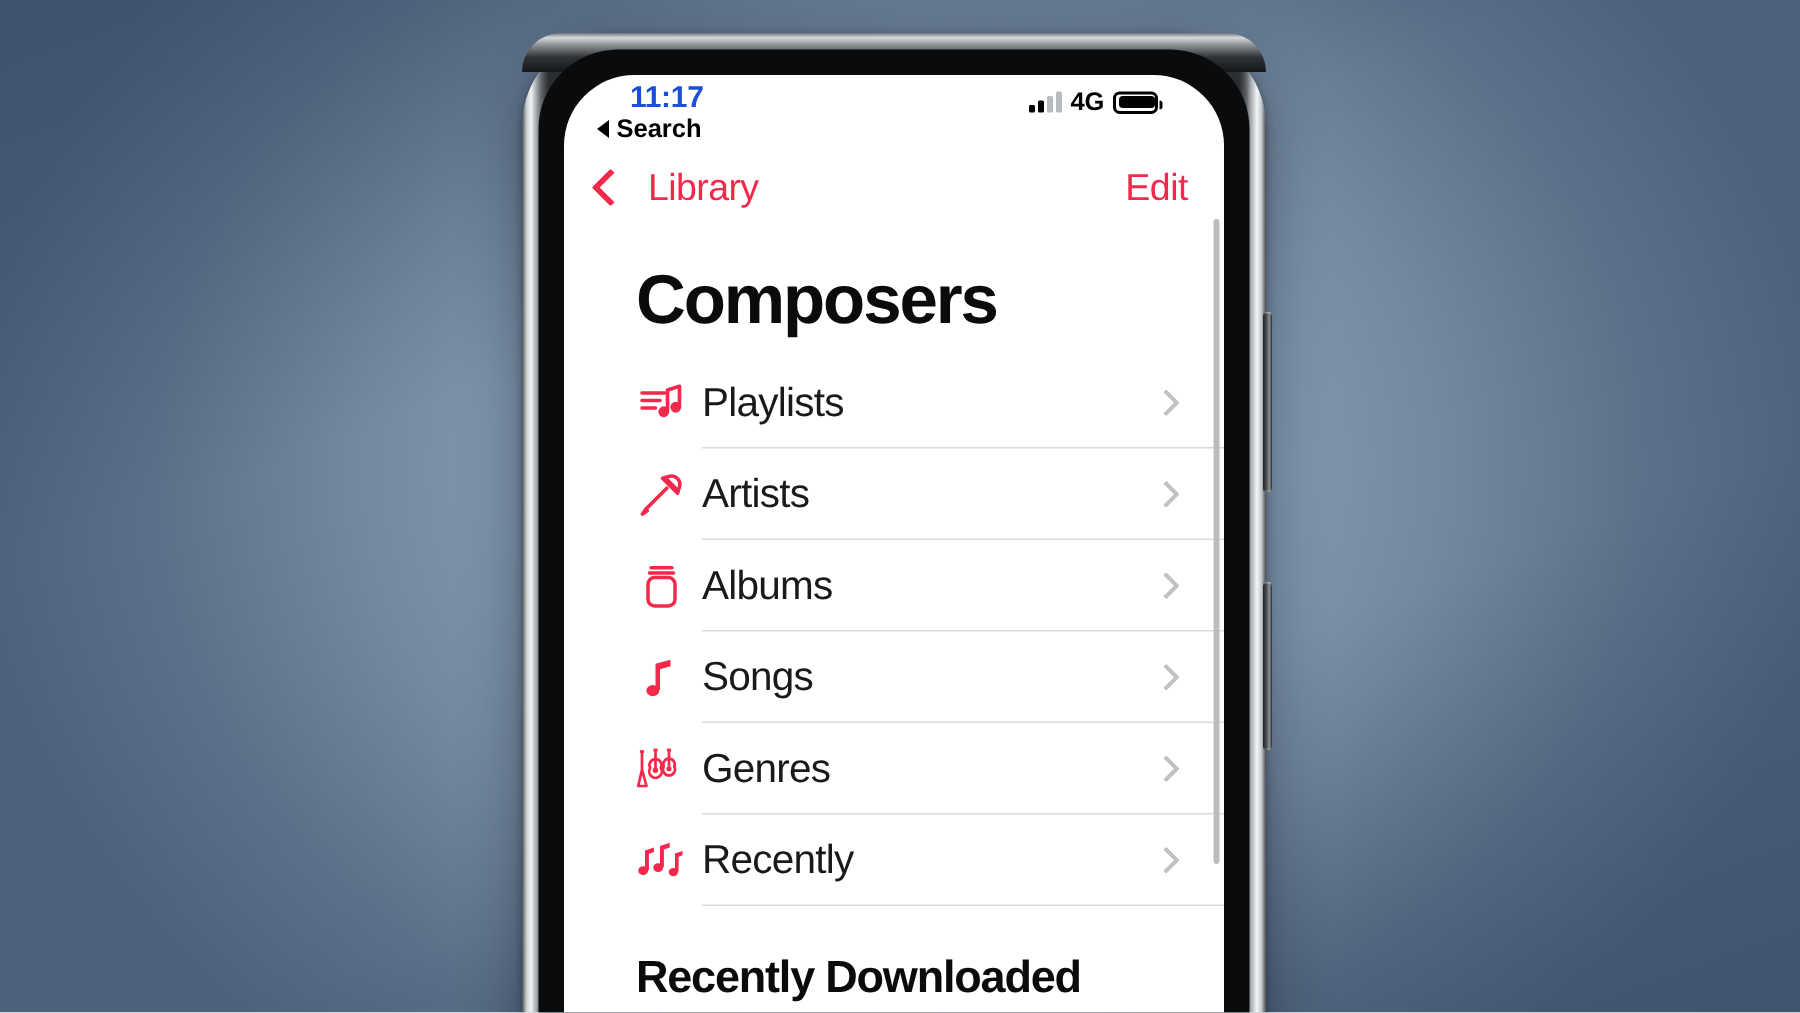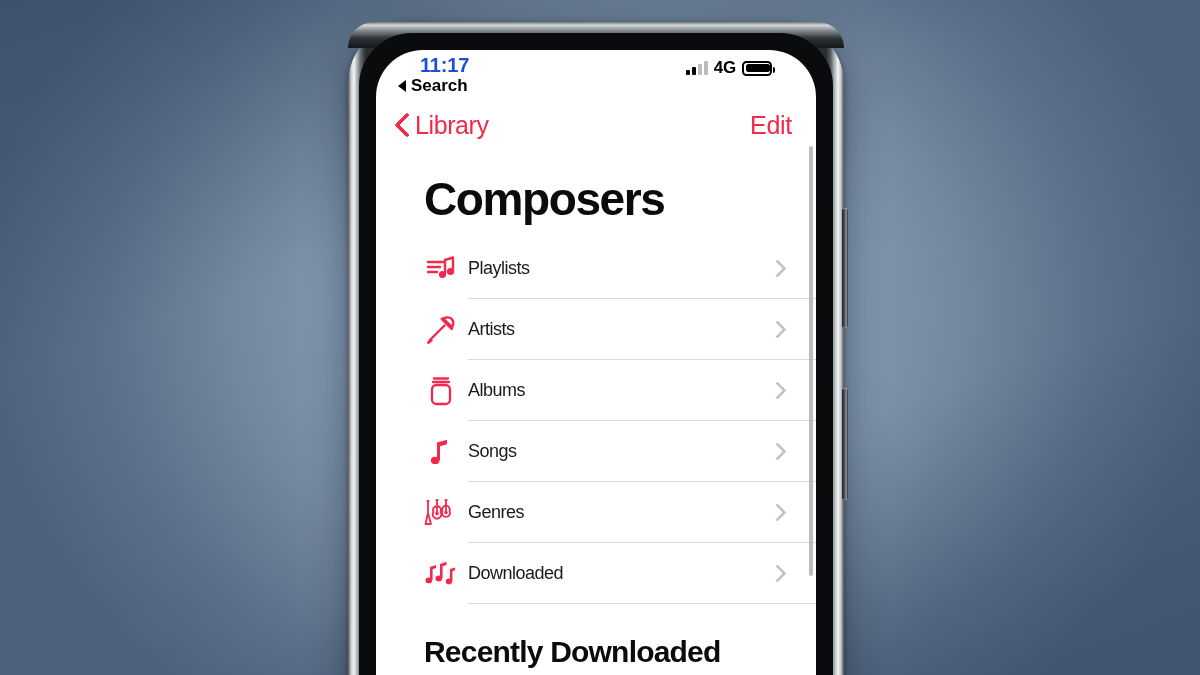--- a/index.html
+++ b/index.html
@@ -121,21 +121,21 @@
     border-right:8px solid #000;
   }
 
   
   .navbar {
     position:relative;
     height: 58px;
     display:flex; align-items:center; justify-content:space-between;
     padding: 0 24px 0 18px;
   }
-  .nav-back { display:flex; align-items:flex-start; gap:5px; cursor:pointer; }
+  .nav-back { display:flex; align-items:flex-start; gap:22px; cursor:pointer; }
   .nav-chev {
     width:16px; height:28px; position:relative; flex:none;
   }
   .nav-chev::before{
     content:""; position:absolute; left:4px; top:5px;
     width:14px; height:14px;
     border-left:4px solid #f2294b; border-bottom:4px solid #f2294b;
     transform: rotate(45deg);
     border-radius: 2px;
   }
@@ -165,21 +165,21 @@
     position:absolute; left: 44px; right: 0; bottom:0;
     height:1px; background:#d9d9dc;
   }
   .row:last-child::after { left: 44px; }
   .row-icon {
     width: 44px; flex:none;
     display:flex; align-items:center; justify-content:flex-start;
   }
   .row-icon svg { display:block; }
   .row-label {
-    font-size: 18px; color:#1a1a1c; letter-spacing:-.5px;
+    font-size: 27px; color:#1a1a1c; letter-spacing:-.5px;
     flex:1;
   }
   .row-chev {
     width: 13px; height: 13px; flex:none;
     border-right: 3px solid #c2c2c6;
     border-top: 3px solid #c2c2c6;
     transform: rotate(45deg);
     margin-right: 6px;
     border-radius:1.5px;
   }
@@ -328,21 +328,21 @@
               <span class="row-icon">
                 <svg width="38" height="34" viewBox="0 0 38 34" aria-hidden="true">
                   <path d="M6 23 L6 10 L12 8 L12 11 L8.6 12.2 L8.6 23" fill="#f2294b"></path>
                   <ellipse cx="4.8" cy="23.4" rx="3.3" ry="2.9" fill="#f2294b"></ellipse>
                   <path d="M16 21 L16 7 L22.5 4.8 L22.5 8 L18.6 9.3 L18.6 21" fill="#f2294b"></path>
                   <ellipse cx="14.8" cy="21.4" rx="3.3" ry="2.9" fill="#f2294b"></ellipse>
                   <path d="M26 24 L26 12 L31 10.4 L31 13.2 L28.4 14.2 L28.4 24" fill="#f2294b"></path>
                   <ellipse cx="24.9" cy="24.4" rx="3.1" ry="2.8" fill="#f2294b"></ellipse>
                 </svg>
               </span>
-              <span class="row-label">Downloaded</span>
+              <span class="row-label">Recently</span>
               <span class="row-chev"></span>
             </div>
 
           </div>
 
           <div class="section-title">Recently Downloaded</div>
 
         </div>
 
         <div class="scrollbar"></div>

